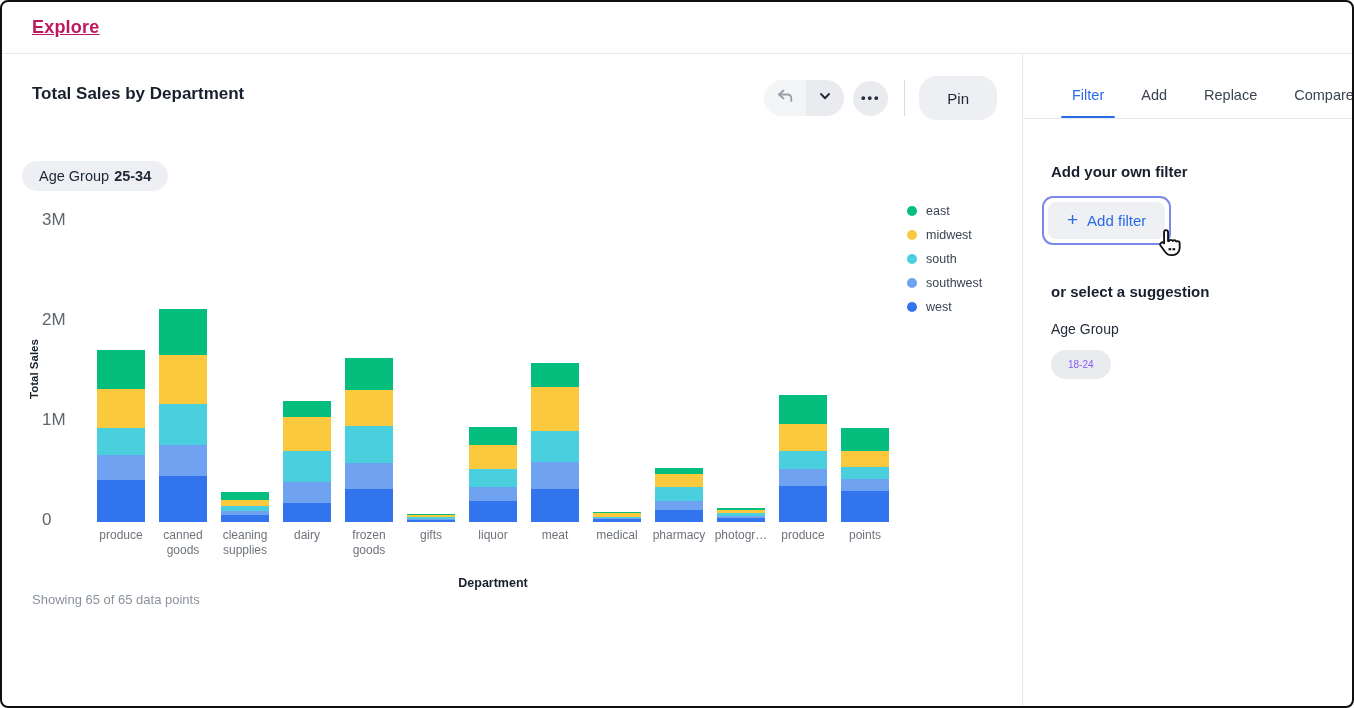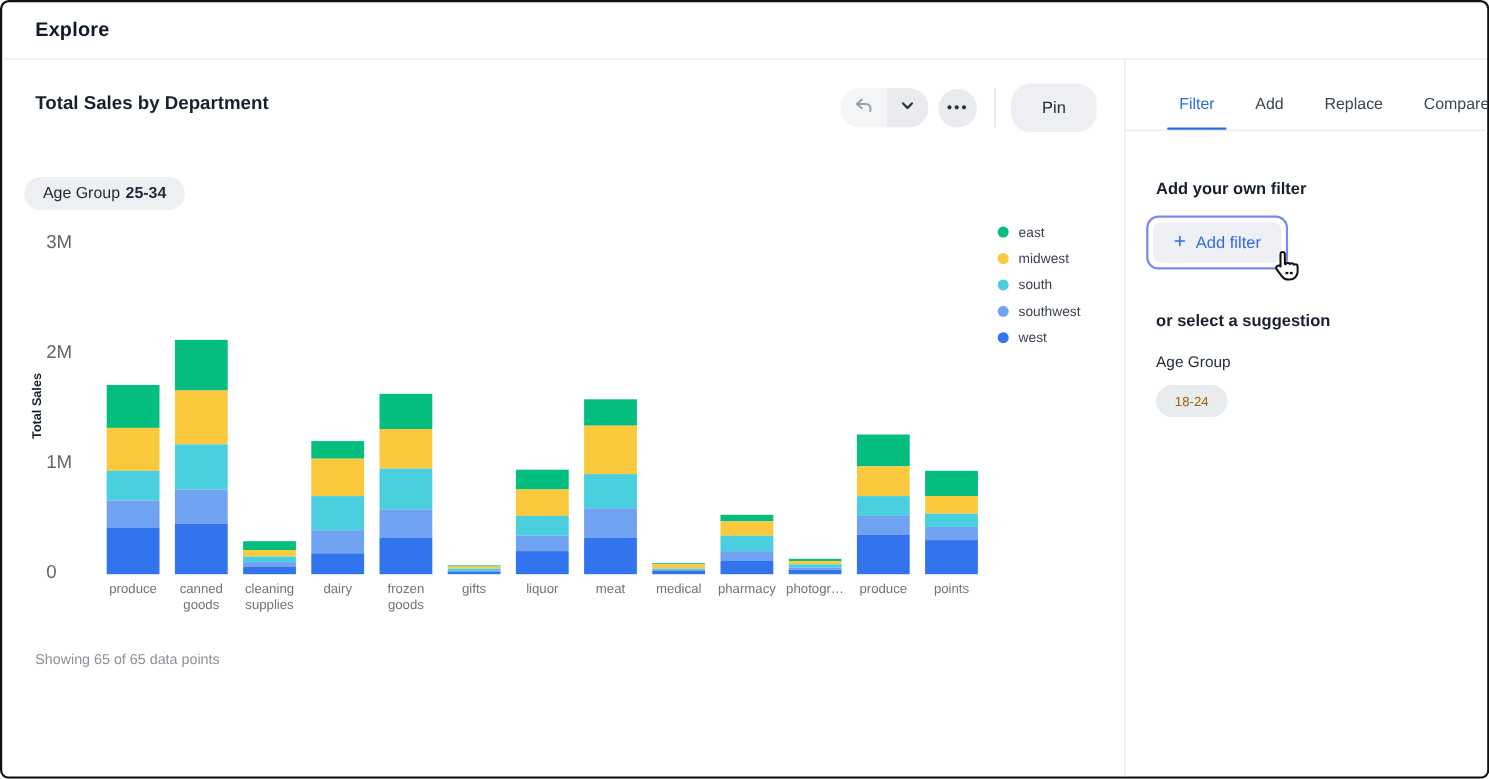--- a/index.html
+++ b/index.html
@@ -4,21 +4,21 @@
 <style>
   * { box-sizing: border-box; margin: 0; padding: 0; }
   html,body { width: 1354px; height: 708px; background: #fff; font-family: "Liberation Sans", sans-serif; }
   .window {
     position: relative; width: 1354px; height: 708px;
     border: 2px solid #101010; border-radius: 8px; background: #fff; overflow: hidden;
     display: flex; flex-direction: column;
   }
   
   .dlg-header { height: 52px; flex: 0 0 52px; border-bottom: 1px solid #e7e9ec; display: flex; align-items: center; padding-left: 30px; }
-  .dlg-title { font-size: 18px; font-weight: 700; color: #0f172a; letter-spacing: .2px; }
+  .dlg-title { font-size: 18px; font-weight: 700; color: #be185d; letter-spacing: .2px; text-decoration: underline; }
   
   .body { flex: 1 1 auto; display: flex; min-height: 0; }
   .chart-section { position: relative; width: 1020px; flex: 0 0 1020px; }
   .panel-section { flex: 1 1 auto; border-left: 1px solid #e7e9ec; position: relative; }
   
   .chart-title { position: absolute; left: 30px; top: 30px; font-size: 17px; font-weight: 700; color: #18202e; }
   .chart-toolbar { position: absolute; right: 25px; top: 26px; height: 36px; display: flex; align-items: center; }
   .split-btn { display: flex; height: 36px; border-radius: 18px; overflow: hidden; }
   .split-left { width: 42px; background: #f4f5f7; display: flex; align-items: center; justify-content: center; cursor: default; }
   .split-right { width: 38px; background: #e9ebef; display: flex; align-items: center; justify-content: center; cursor: pointer; }
@@ -52,21 +52,21 @@
   .panel-tab.active { color: #2b6ce6; }
   .panel-tab.active::after { content: ""; position: absolute; left: -4px; right: -4px; bottom: 0; height: 2.5px; background: #2b6ce6; border-radius: 2px; }
   .panel-content { padding: 0 0 0 28px; position: relative; }
   .own-filter-heading { margin-top: 44px; font-size: 15px; font-weight: 700; color: #18202e; }
   .add-filter-ring { display: inline-block; margin-top: 16px; margin-left: -9px; border: 2px solid #7c88ea; border-radius: 11px; padding: 4px; position: relative; }
   .add-filter-btn { display: flex; align-items: center; gap: 9px; height: 37px; padding: 0 19px; background: #eef0f4; border: none; border-radius: 8px; font-family: inherit; font-size: 15px; color: #2b6ce6; cursor: pointer; }
   .plus-icon { font-size: 19px; line-height: 1; font-weight: 400; margin-top: -2px; }
   .cursor-glyph { position: absolute; right: -14px; bottom: -18px; }
   .suggestion-heading { margin-top: 38px; font-size: 15px; font-weight: 700; color: #18202e; }
   .suggestion-group { margin-top: 21px; font-size: 14px; color: #252e3c; }
-  .suggestion-chip { display: inline-flex; align-items: center; height: 29px; padding: 0 17px; margin-top: 13px; background: #e9ecef; border-radius: 15px; font-size: 12px; color: #a16207; cursor: pointer; }
+  .suggestion-chip { display: inline-flex; align-items: center; height: 29px; padding: 0 17px; margin-top: 13px; background: #e9ecef; border-radius: 15px; font-size: 10px; color: #8b5cf6; cursor: pointer; }
   
   .dlg-footer { flex: 0 0 53px; border-top: 1px solid #e7e9ec; display: flex; align-items: center; justify-content: flex-end; padding-right: 22px; }
   .close-btn { height: 34px; padding: 0 26px; border-radius: 17px; background: #2e6fe8; color: #fff; border: none; font-family: inherit; font-size: 15px; cursor: pointer; }
 </style>
 </head>
 <body>
 
 <div class="window">
 
   <div class="dlg-header">
@@ -244,20 +244,21 @@
           <div class="x-label">frozen goods</div>
           <div class="x-label">gifts</div>
           <div class="x-label">liquor</div>
           <div class="x-label">meat</div>
           <div class="x-label">medical</div>
           <div class="x-label">pharmacy</div>
           <div class="x-label">photogr…</div>
           <div class="x-label">produce</div>
           <div class="x-label">points</div>
         </div>
+      <div class="x-axis-title">Department</div>
       <div class="legend">
           <div class="legend-item">
             <span class="legend-dot" style="background: rgb(4, 190, 126);"></span>
             <span class="legend-label">east</span>
           </div>
           <div class="legend-item">
             <span class="legend-dot" style="background: rgb(251, 201, 61);"></span>
             <span class="legend-label">midwest</span>
           </div>
           <div class="legend-item">

